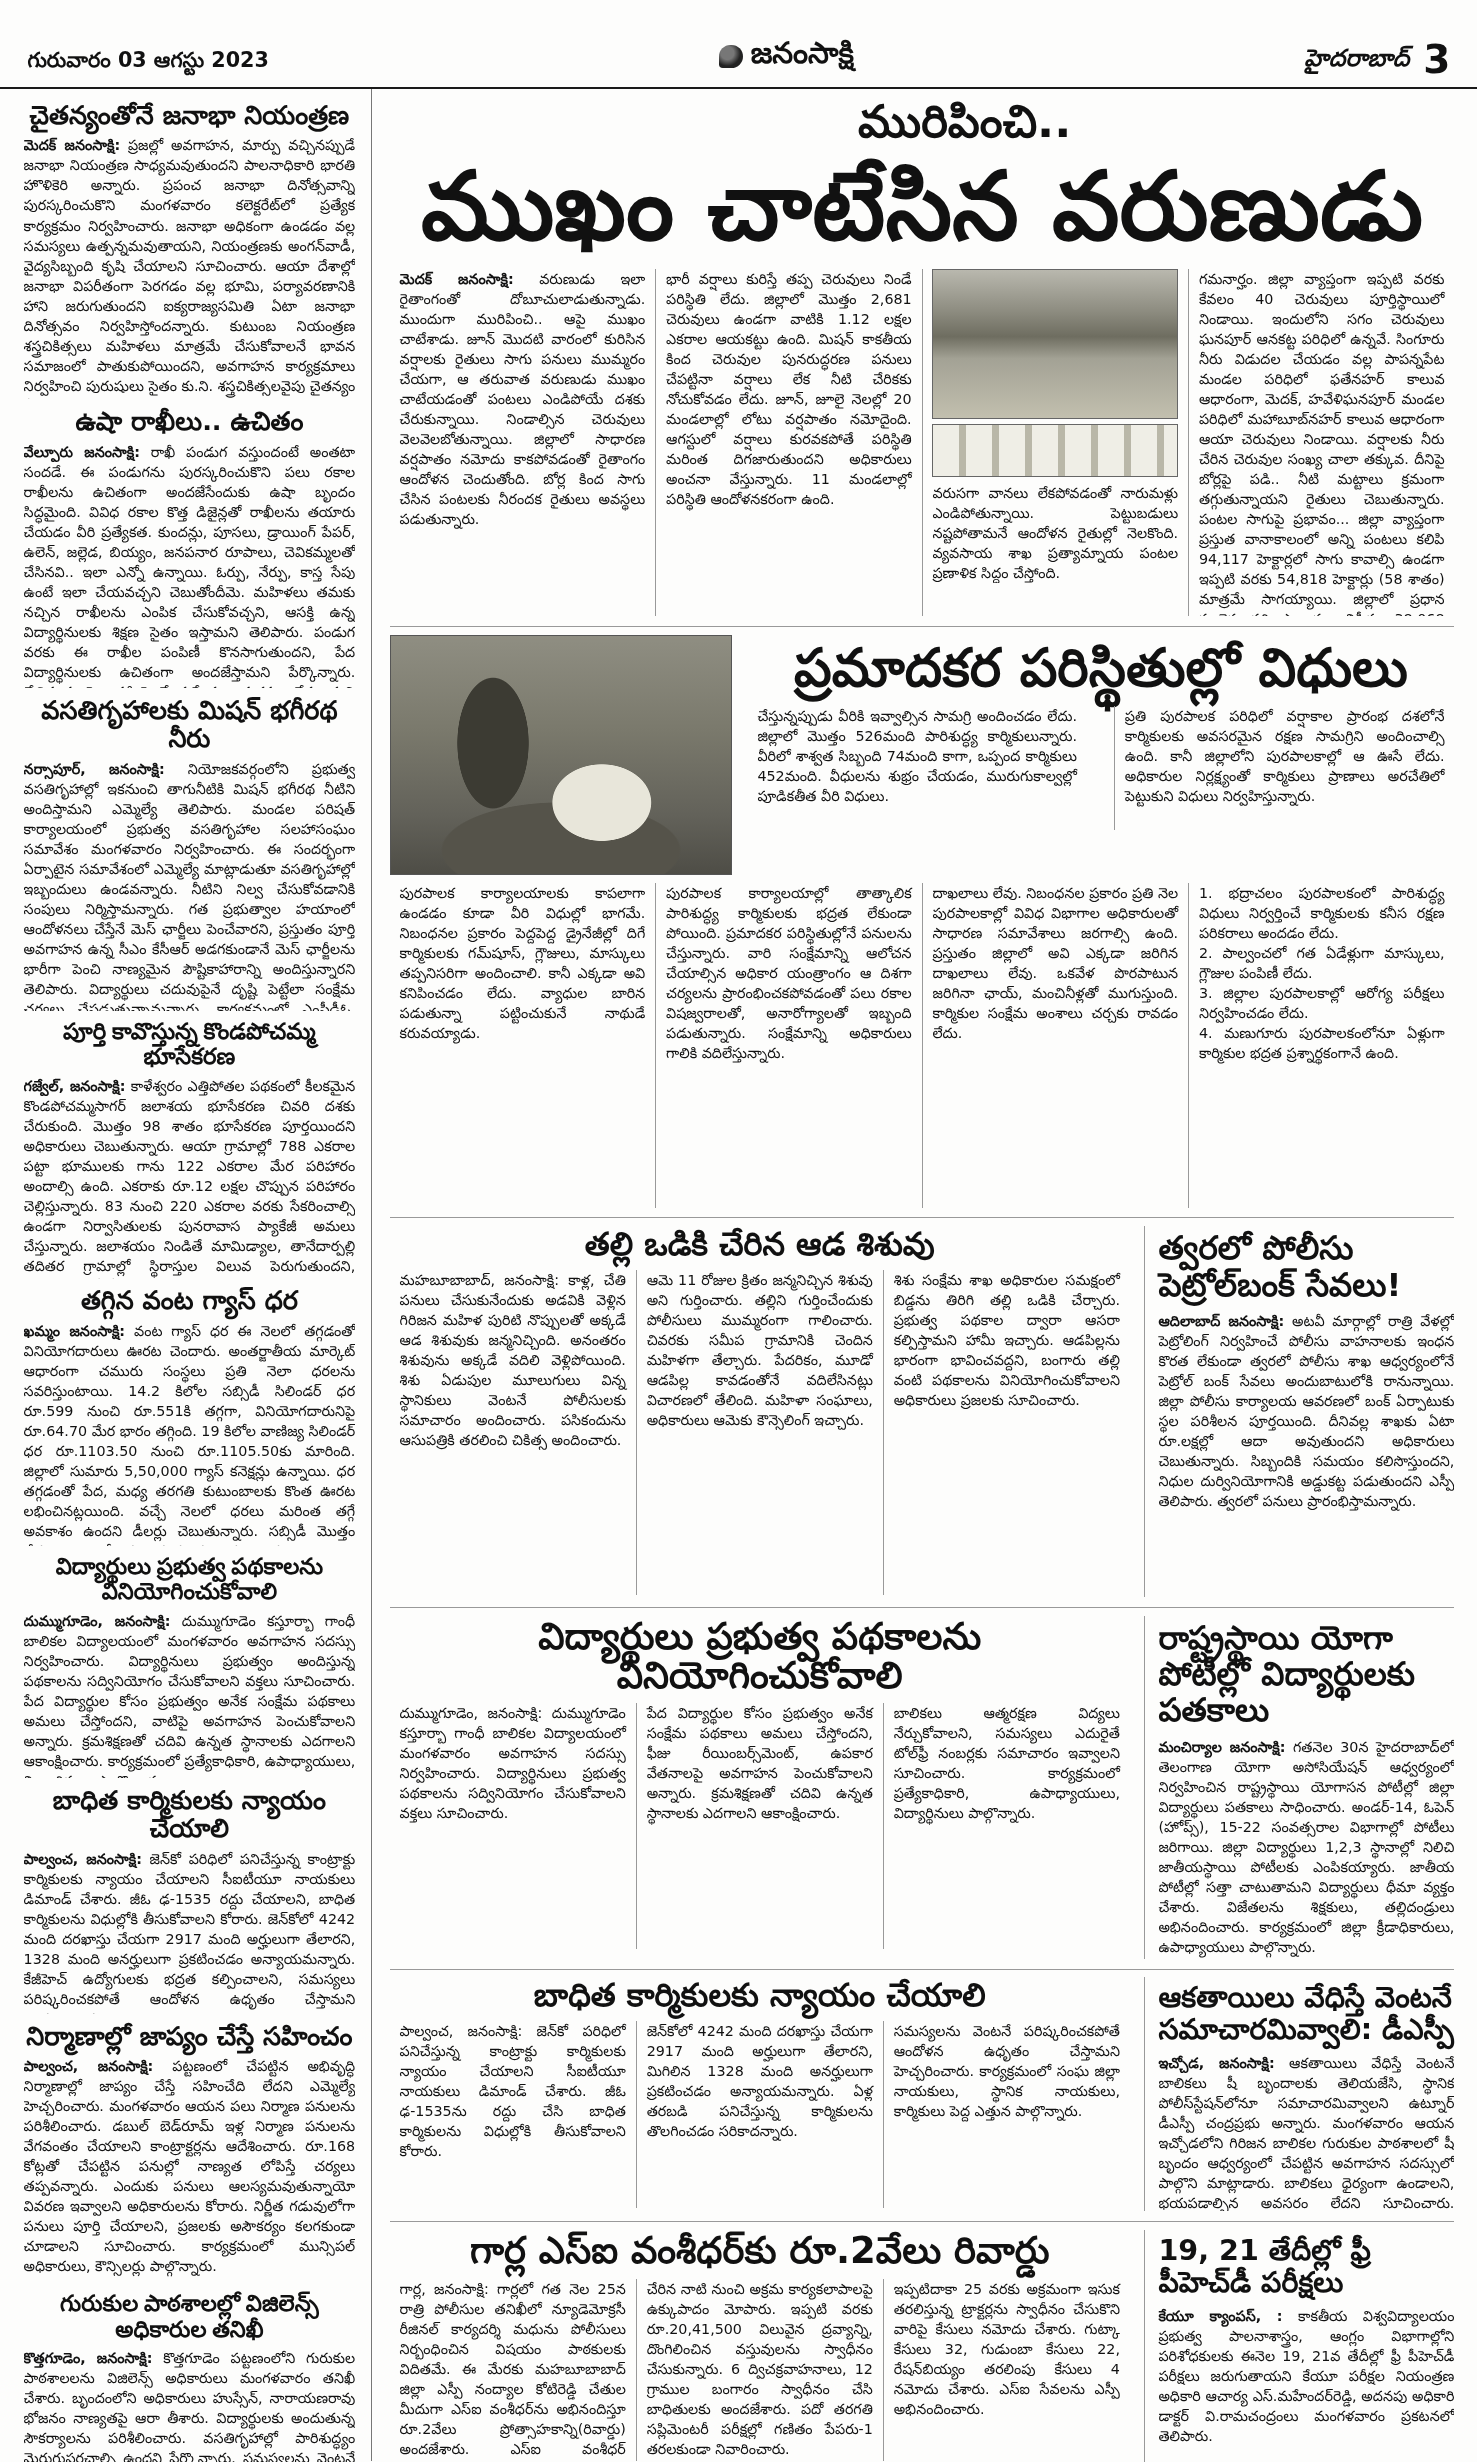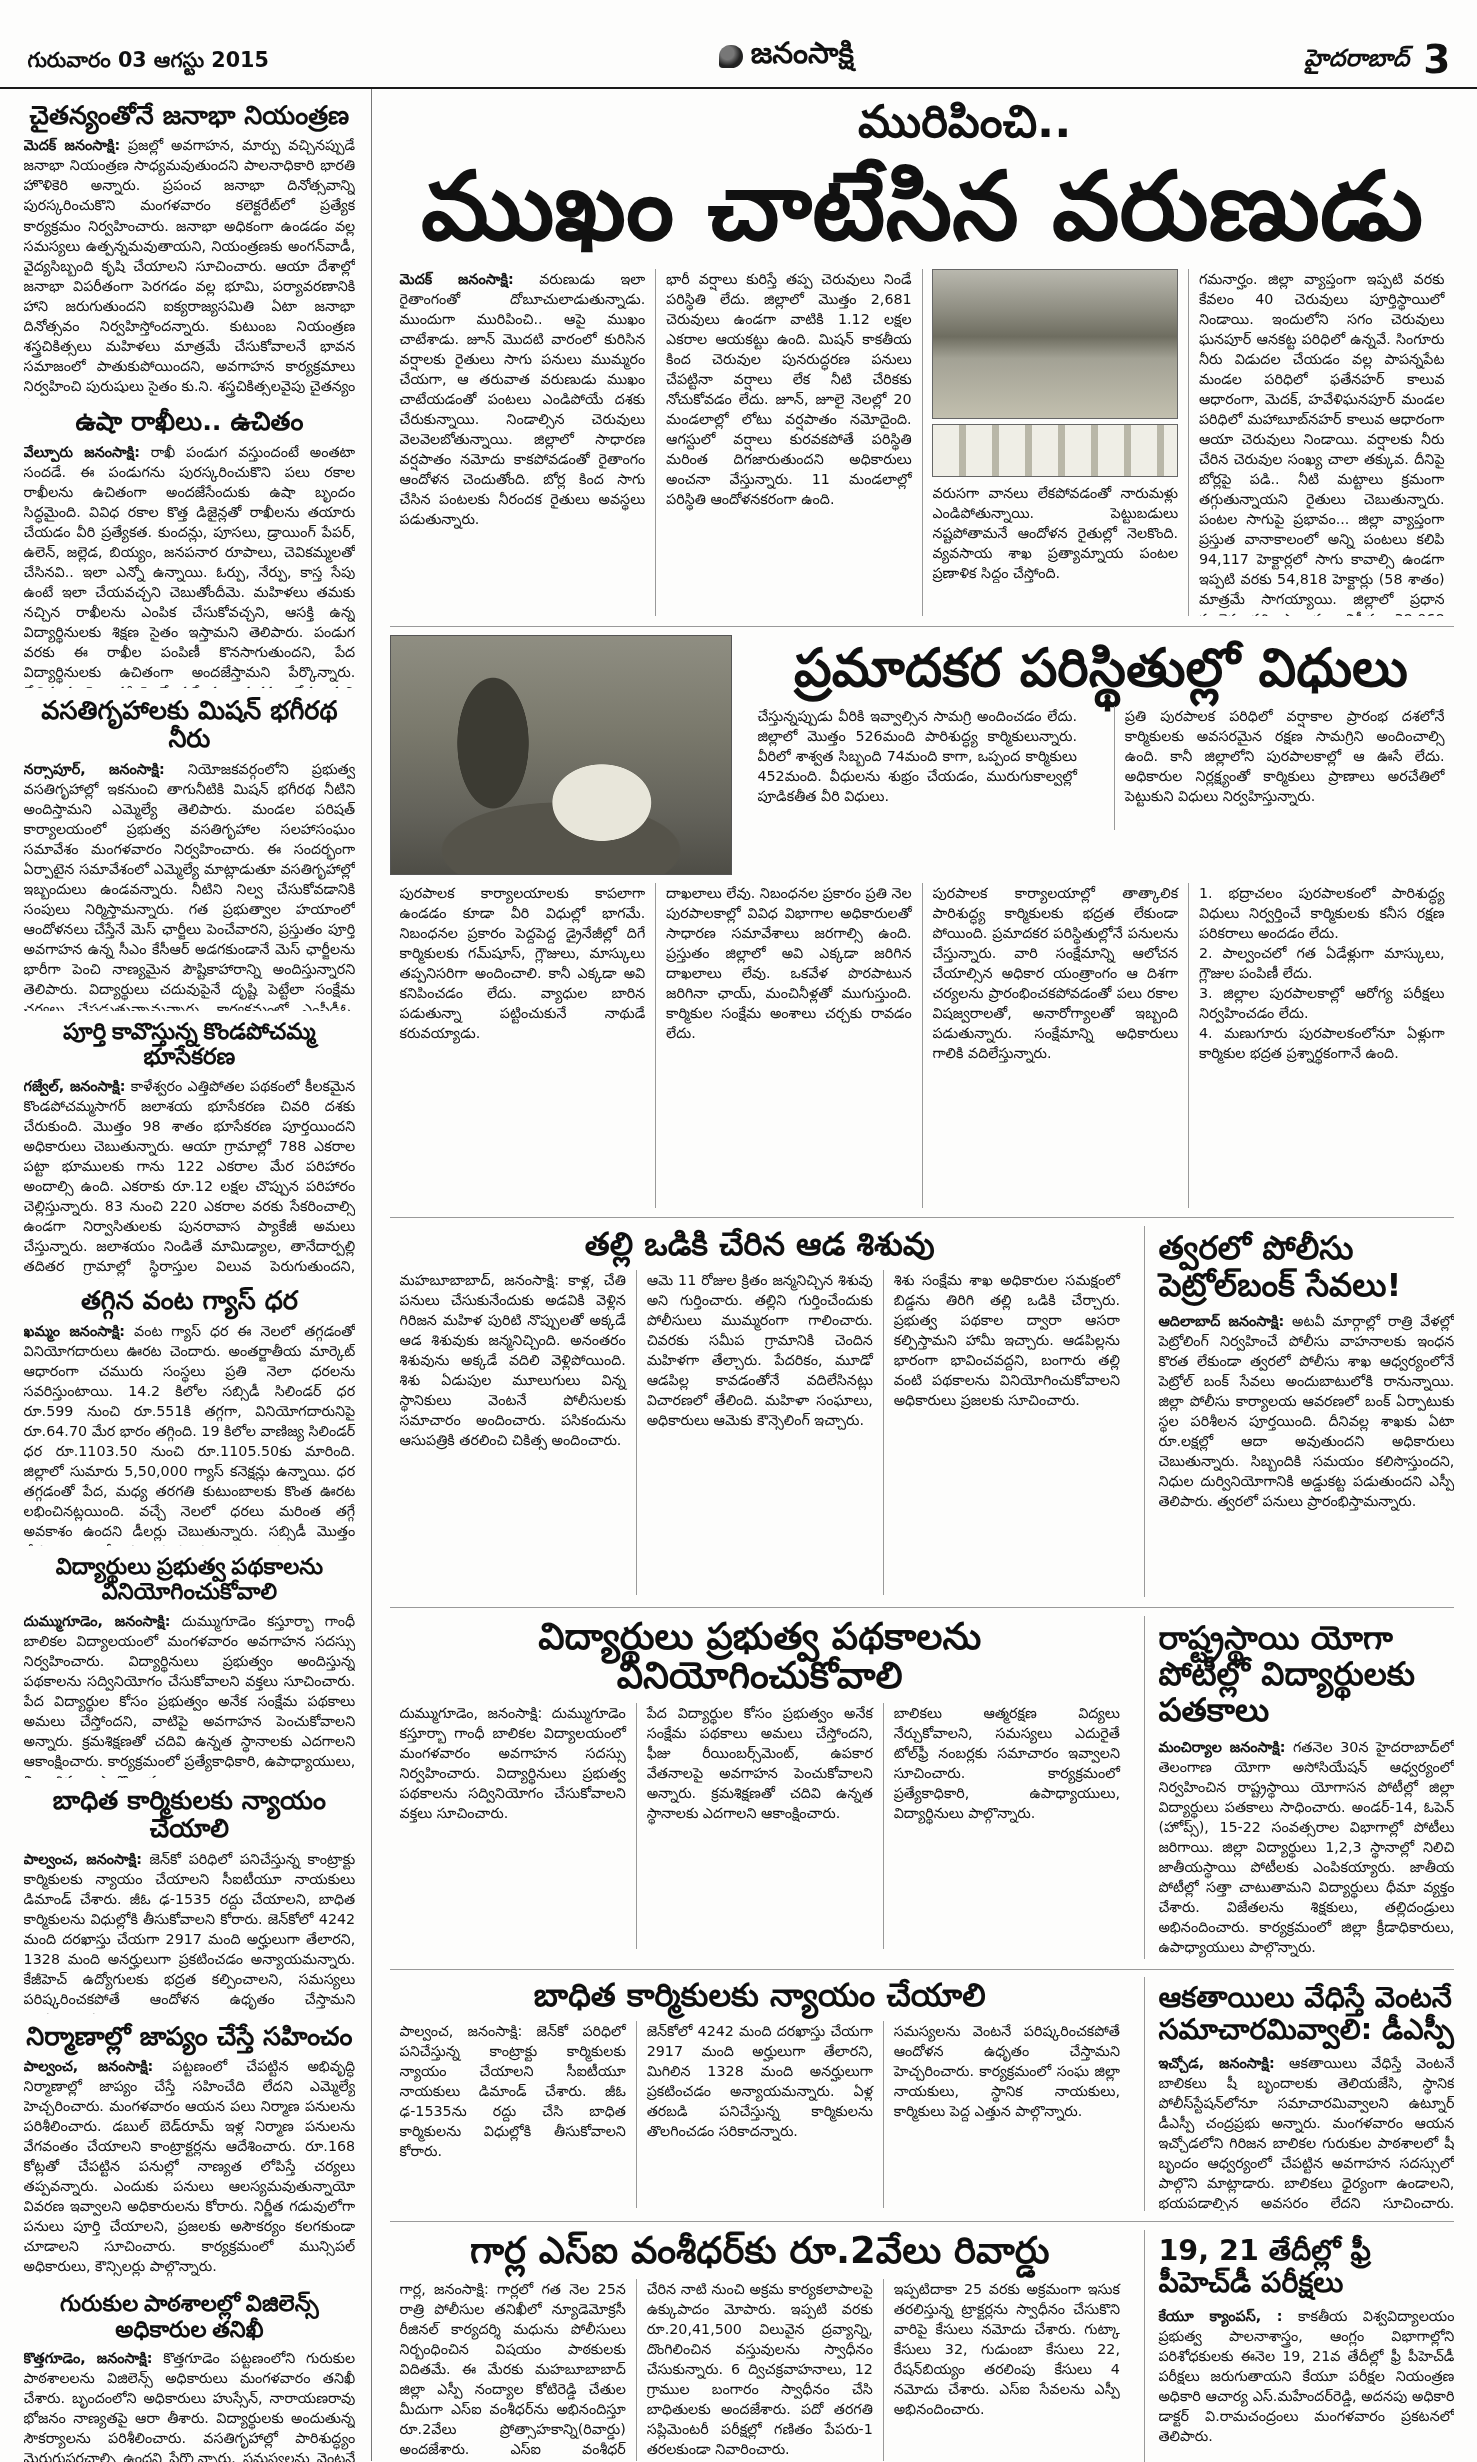--- a/index.html
+++ b/index.html
@@ -56,21 +56,21 @@
   .tcols{display:flex;overflow:hidden;}
   .midhead{font-size:32px;font-weight:800;text-align:center;line-height:1.05;margin:2px 0 7.9px;}
   .midhead.sm{font-size:37px;}
 </style>
 </head>
 <body>
 
 <div class="page">
 
   <div class="header">
-    <div class="hdr-date">గురువారం 03 ఆగస్టు 2015</div>
+    <div class="hdr-date">గురువారం 03 ఆగస్టు 2023</div>
     <div class="masthead">
       <span class="m-icon"></span>
       <span>జనంసాక్షి</span>
     </div>
     <div class="hdr-right">
       <span class="edition">హైదరాబాద్</span>
       <span class="pageno">3</span>
     </div>
   </div>
 
@@ -147,22 +147,22 @@
           <div class="rowA-right">
             <h2 class="bighead">ప్రమాదకర పరిస్థితుల్లో విధులు</h2>
             <div class="introcols">
               <div class="col body">చేస్తున్నప్పుడు వీరికి ఇవ్వాల్సిన సామగ్రి అందించడం లేదు. జిల్లాలో మొత్తం 526మంది పారిశుద్ధ్య కార్మికులున్నారు. వీరిలో శాశ్వత సిబ్బంది 74మంది కాగా, ఒప్పంద కార్మికులు 452మంది. వీధులను శుభ్రం చేయడం, మురుగుకాల్వల్లో పూడికతీత వీరి విధులు.</div>
               <div class="col body">ప్రతి పురపాలక పరిధిలో వర్షాకాల ప్రారంభ దశలోనే కార్మికులకు అవసరమైన రక్షణ సామగ్రిని అందించాల్సి ఉంది. కానీ జిల్లాలోని పురపాలకాల్లో ఆ ఊసే లేదు. అధికారుల నిర్లక్ష్యంతో కార్మికులు ప్రాణాలు అరచేతిలో పెట్టుకుని విధులు నిర్వహిస్తున్నారు.</div>
             </div>
           </div>
         </div>
         <div class="rowB">
           <div class="col body">పురపాలక కార్యాలయాలకు కాపలాగా ఉండడం కూడా వీరి విధుల్లో భాగమే. నిబంధనల ప్రకారం పెద్దపెద్ద డ్రైనేజీల్లో దిగే కార్మికులకు గమ్‌షూస్, గ్లౌజులు, మాస్కులు తప్పనిసరిగా అందించాలి. కానీ ఎక్కడా అవి కనిపించడం లేదు. వ్యాధుల బారిన పడుతున్నా పట్టించుకునే నాథుడే కరువయ్యాడు.</div>
+          <div class="col body">పురపాలక కార్యాలయాల్లో తాత్కాలిక పారిశుద్ధ్య కార్మికులకు భద్రత లేకుండా పోయింది. ప్రమాదకర పరిస్థితుల్లోనే పనులను చేస్తున్నారు. వారి సంక్షేమాన్ని ఆలోచన చేయాల్సిన అధికార యంత్రాంగం ఆ దిశగా చర్యలను ప్రారంభించకపోవడంతో పలు రకాల విషజ్వరాలతో, అనారోగ్యాలతో ఇబ్బంది పడుతున్నారు. సంక్షేమాన్ని అధికారులు గాలికి వదిలేస్తున్నారు.</div>
           <div class="col body">దాఖలాలు లేవు. నిబంధనల ప్రకారం ప్రతి నెల పురపాలకాల్లో వివిధ విభాగాల అధికారులతో సాధారణ సమావేశాలు జరగాల్సి ఉంది. ప్రస్తుతం జిల్లాలో అవి ఎక్కడా జరిగిన దాఖలాలు లేవు. ఒకవేళ పొరపాటున జరిగినా ఛాయ్, మంచినీళ్లతో ముగుస్తుంది. కార్మికుల సంక్షేమ అంశాలు చర్చకు రావడం లేదు.</div>
-          <div class="col body">పురపాలక కార్యాలయాల్లో తాత్కాలిక పారిశుద్ధ్య కార్మికులకు భద్రత లేకుండా పోయింది. ప్రమాదకర పరిస్థితుల్లోనే పనులను చేస్తున్నారు. వారి సంక్షేమాన్ని ఆలోచన చేయాల్సిన అధికార యంత్రాంగం ఆ దిశగా చర్యలను ప్రారంభించకపోవడంతో పలు రకాల విషజ్వరాలతో, అనారోగ్యాలతో ఇబ్బంది పడుతున్నారు. సంక్షేమాన్ని అధికారులు గాలికి వదిలేస్తున్నారు.</div>
           <div class="col body listtext">1. భద్రాచలం పురపాలకంలో పారిశుద్ధ్య విధులు నిర్వర్తించే కార్మికులకు కనీస రక్షణ పరికరాలు అందడం లేదు.
 2. పాల్వంచలో గత ఏడేళ్లుగా మాస్కులు, గ్లౌజుల పంపిణీ లేదు.
 3. జిల్లాల పురపాలకాల్లో ఆరోగ్య పరీక్షలు నిర్వహించడం లేదు.
 4. మణుగూరు పురపాలకంలోనూ ఏళ్లుగా కార్మికుల భద్రత ప్రశ్నార్థకంగానే ఉంది.</div>
         </div>
       </div>
 
       <div class="band band3">
         <div class="bleft">
           <h2 class="midhead">తల్లి ఒడికి చేరిన ఆడ శిశువు</h2>

